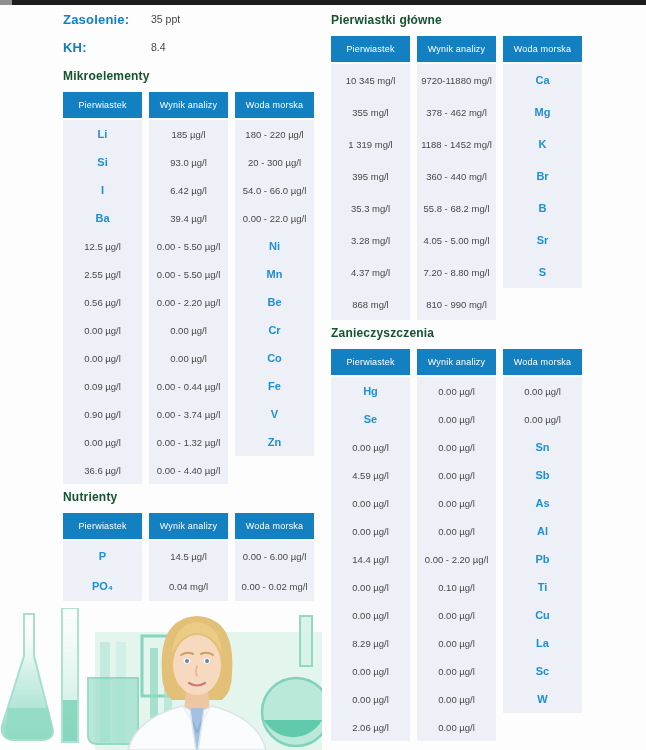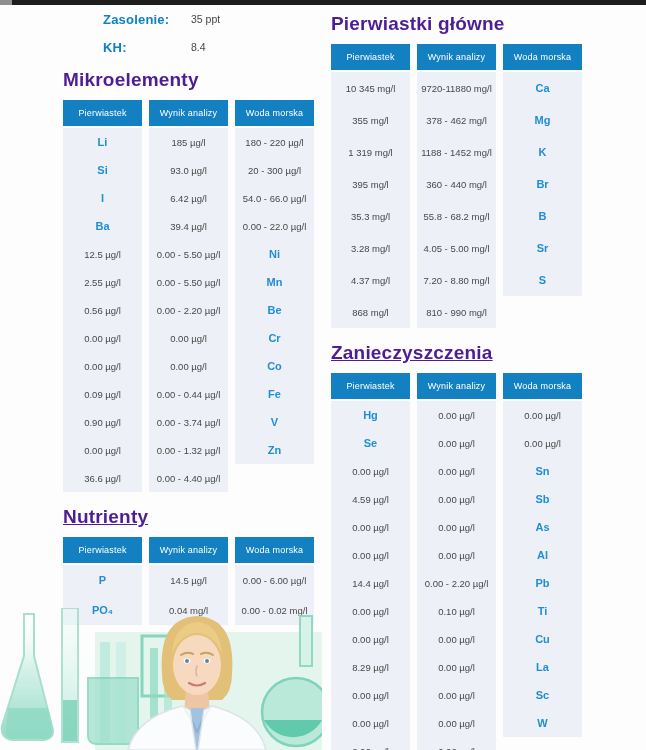--- a/index.html
+++ b/index.html
@@ -13,33 +13,33 @@
   }
   .topbar {
     position: absolute; top: 0; left: 0; right: 0; height: 5px;
     background: #1d1d1d;
   }
   .topbar .topbar-left { position:absolute; left:0; top:0; width:12px; height:5px; background:#8f8f8f; }
 
   .left-col  { position: absolute; left: 63px;  top: 5px; width: 245px; }
   .right-col { position: absolute; left: 331px; top: 5px; width: 247px; }
 
-  .summary-row { display: flex; align-items: center; height: 28px; margin-left: 40px; }
+  .summary-row { display: flex; align-items: center; height: 28px; }
   .summary-label {
     width: 88px; font-weight: bold; color: #0f80c4;
     font-size: 13px; letter-spacing: 0.2px;
   }
   .summary-value { width: 66px; text-align: left; color: #474747; font-size: 10.5px; }
 
   .section-heading {
-    font-size: 19px; font-weight: bold; color: #4c1d95;
+    font-size: 12px; font-weight: bold; color: #14532d;
     letter-spacing: 0.2px; margin: 8px 0 9px 0;
   }
   .left-col .section-heading:first-of-type { margin-top: 4px; }
-  .heading-gap { margin-top: 14px; text-decoration: underline; }
+  .heading-gap { margin-top: 6px; }
 
   .data-table {
     display: grid;
     grid-template-columns: 79px 79px 79px;
     column-gap: 7px;
   }
   .th {
     background: #1380c2; color: #ffffff;
     font-size: 9px; letter-spacing: 0.2px;
     height: 26px; margin-bottom: 2px;

